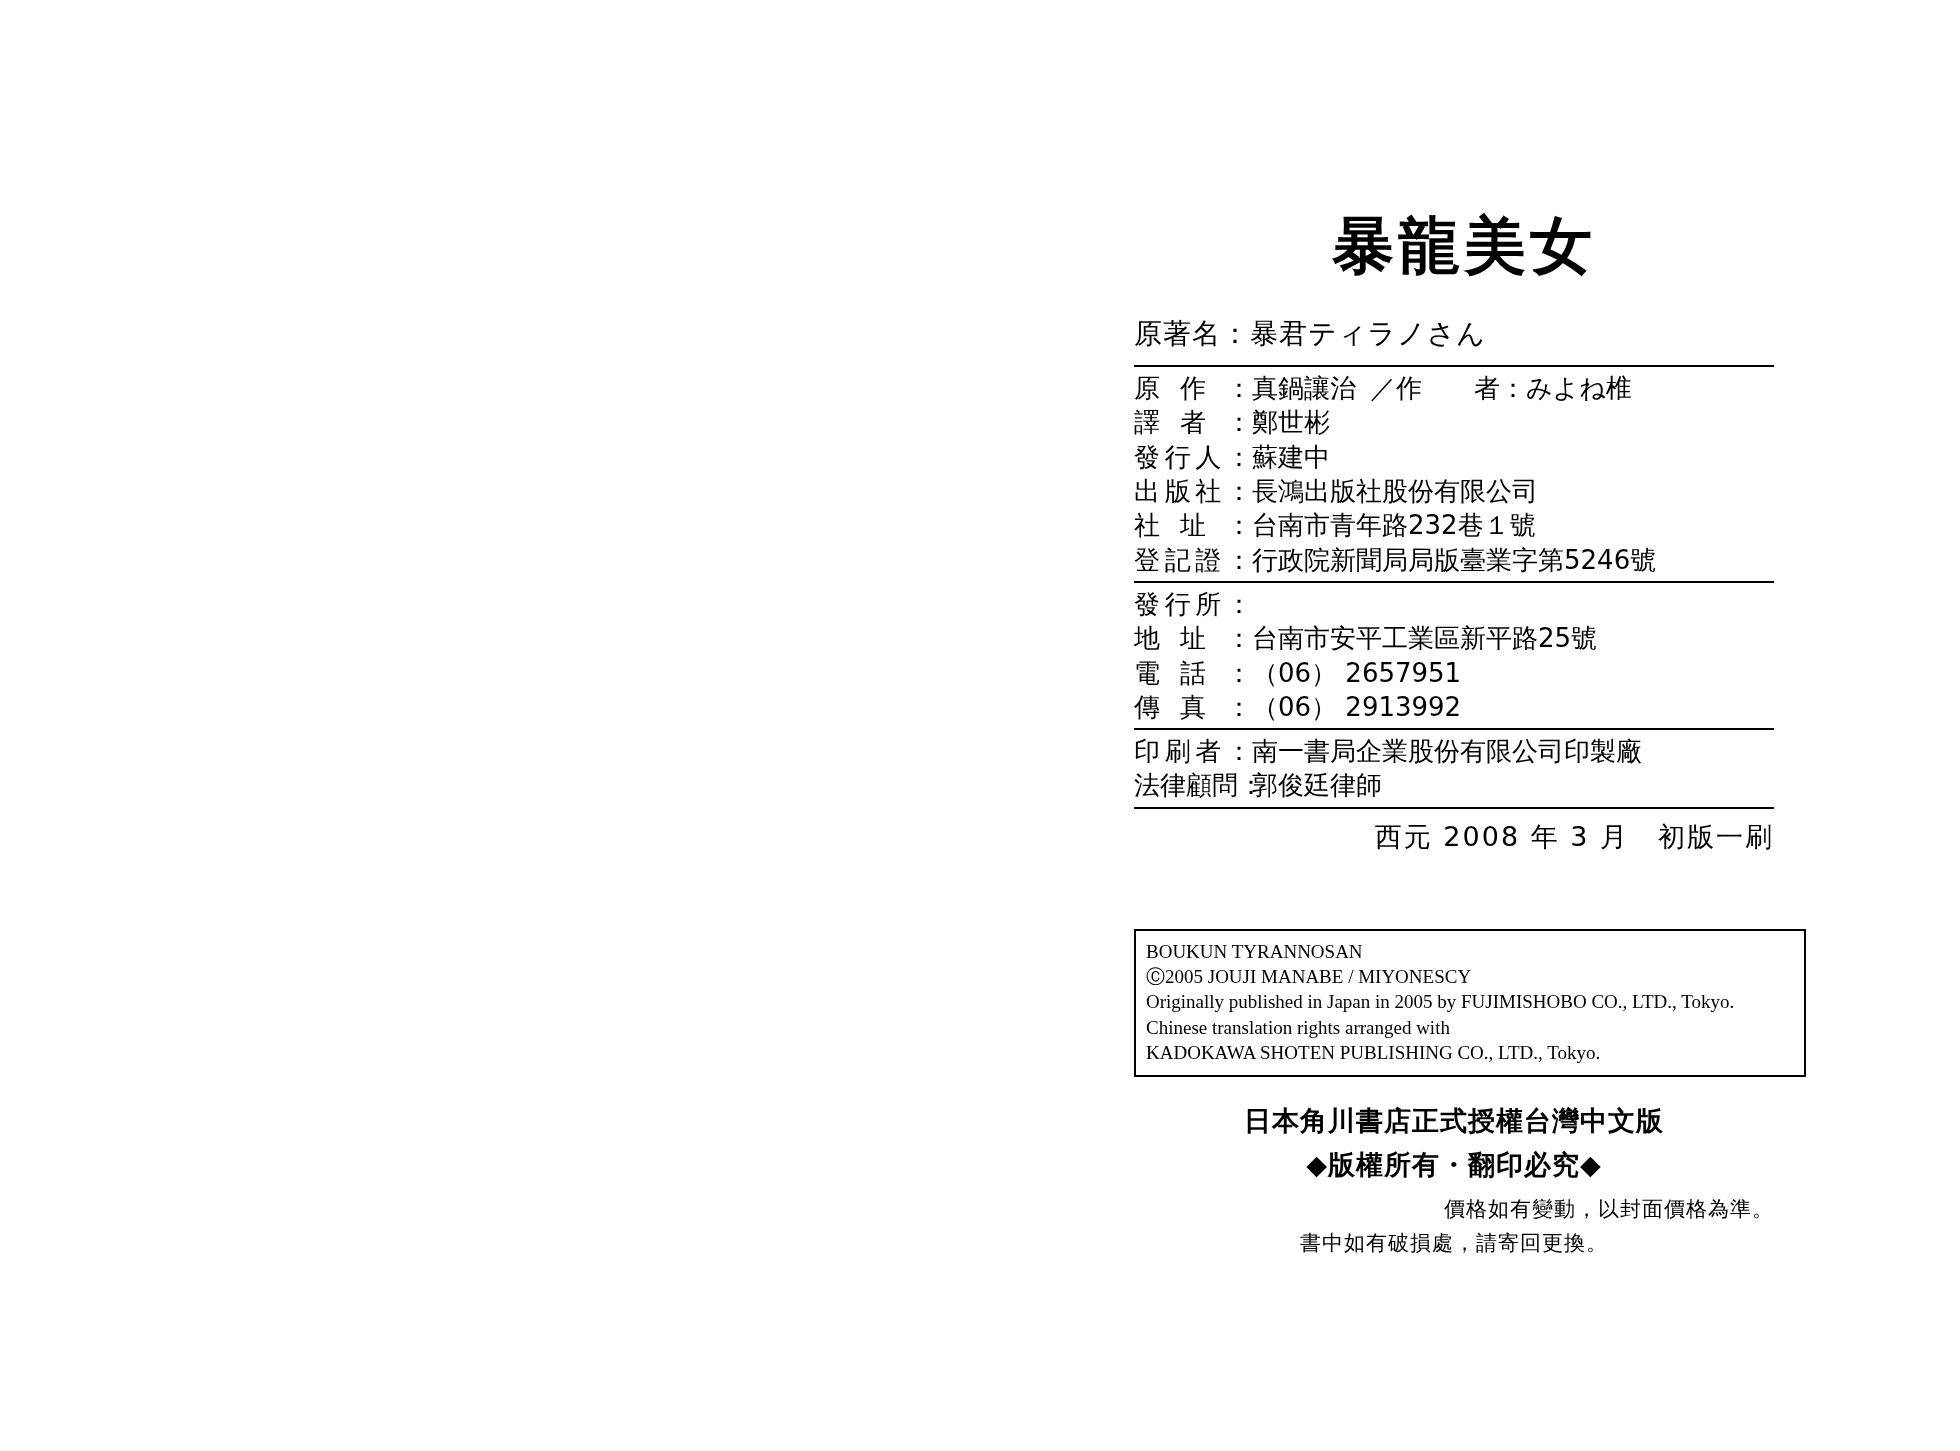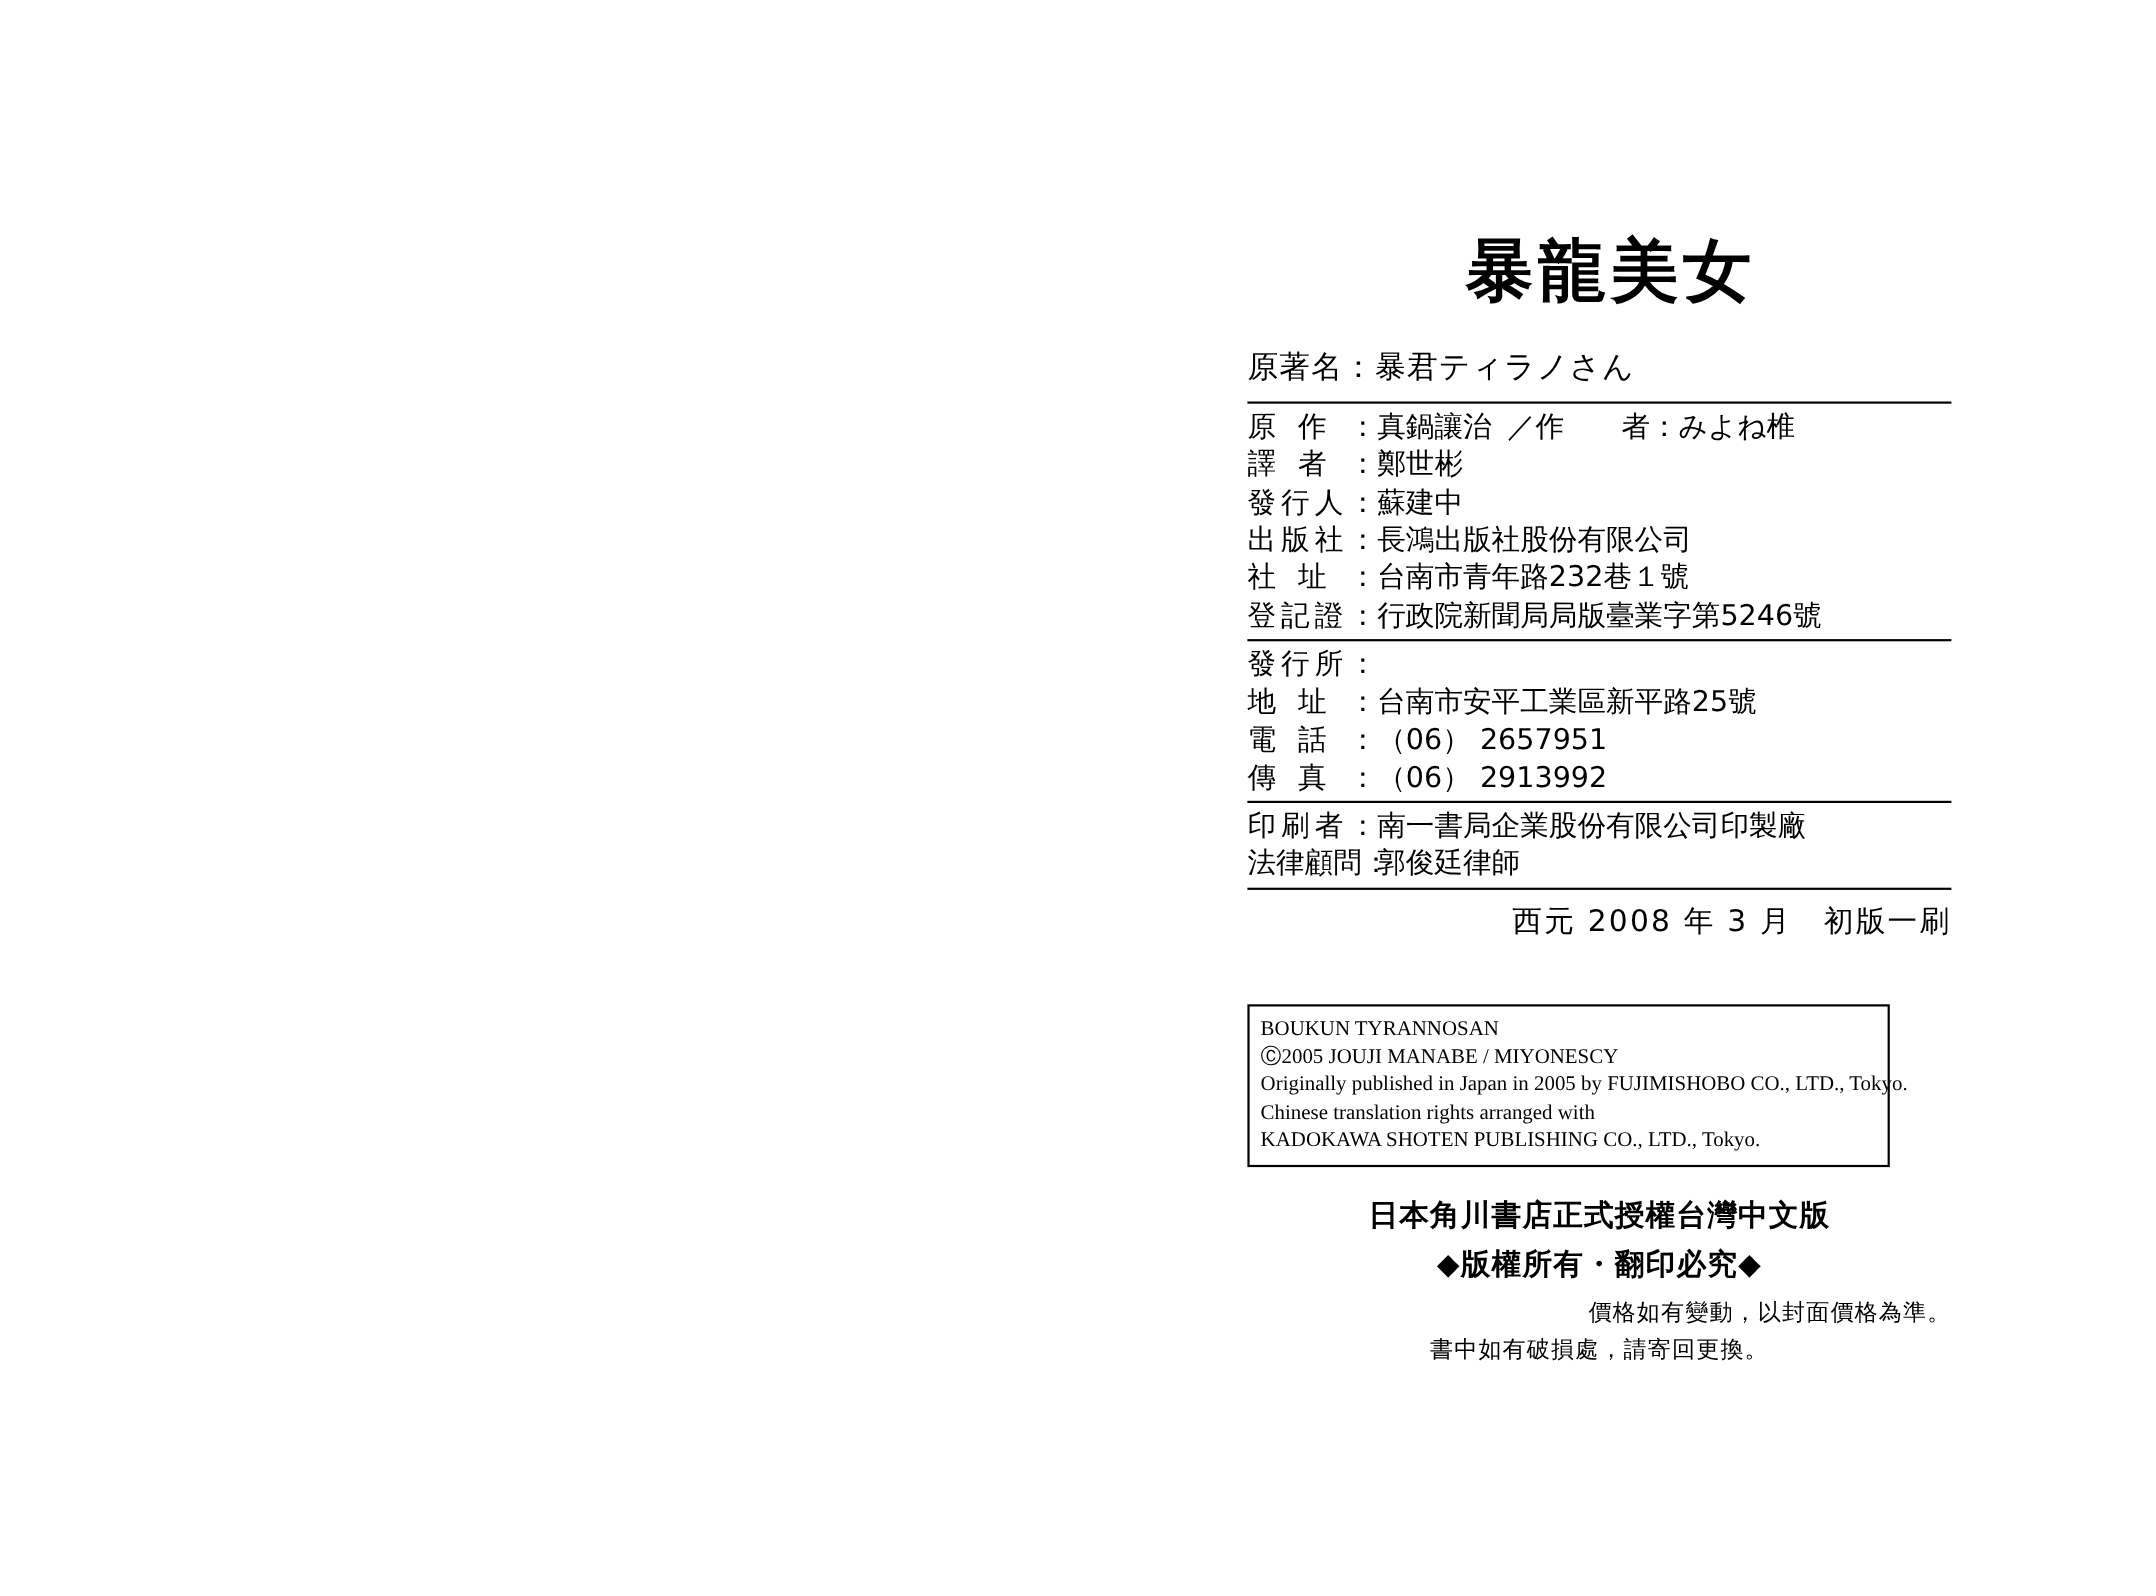--- a/index.html
+++ b/index.html
@@ -91,23 +91,23 @@
     font-family: "DejaVu Sans", sans-serif;
     font-size: 27px;
     text-align: right;
     width: 640px;
     padding: 10px 0 6px 0;
     letter-spacing: 2px;
     white-space: nowrap;
   }
 
   .license-box {
-    margin-top: 52px;
+    margin-top: 68px;
     border: 2px solid #000;
-    width: 584px;
+    width: 672px;
     box-sizing: border-box;
     padding: 8px 10px 10px 10px;
     font-family: "Liberation Serif", serif;
     font-size: 19px;
     line-height: 1.33;
   }
   .license-box div { white-space: nowrap; }
 
   .notice {
     margin-top: 26px;

